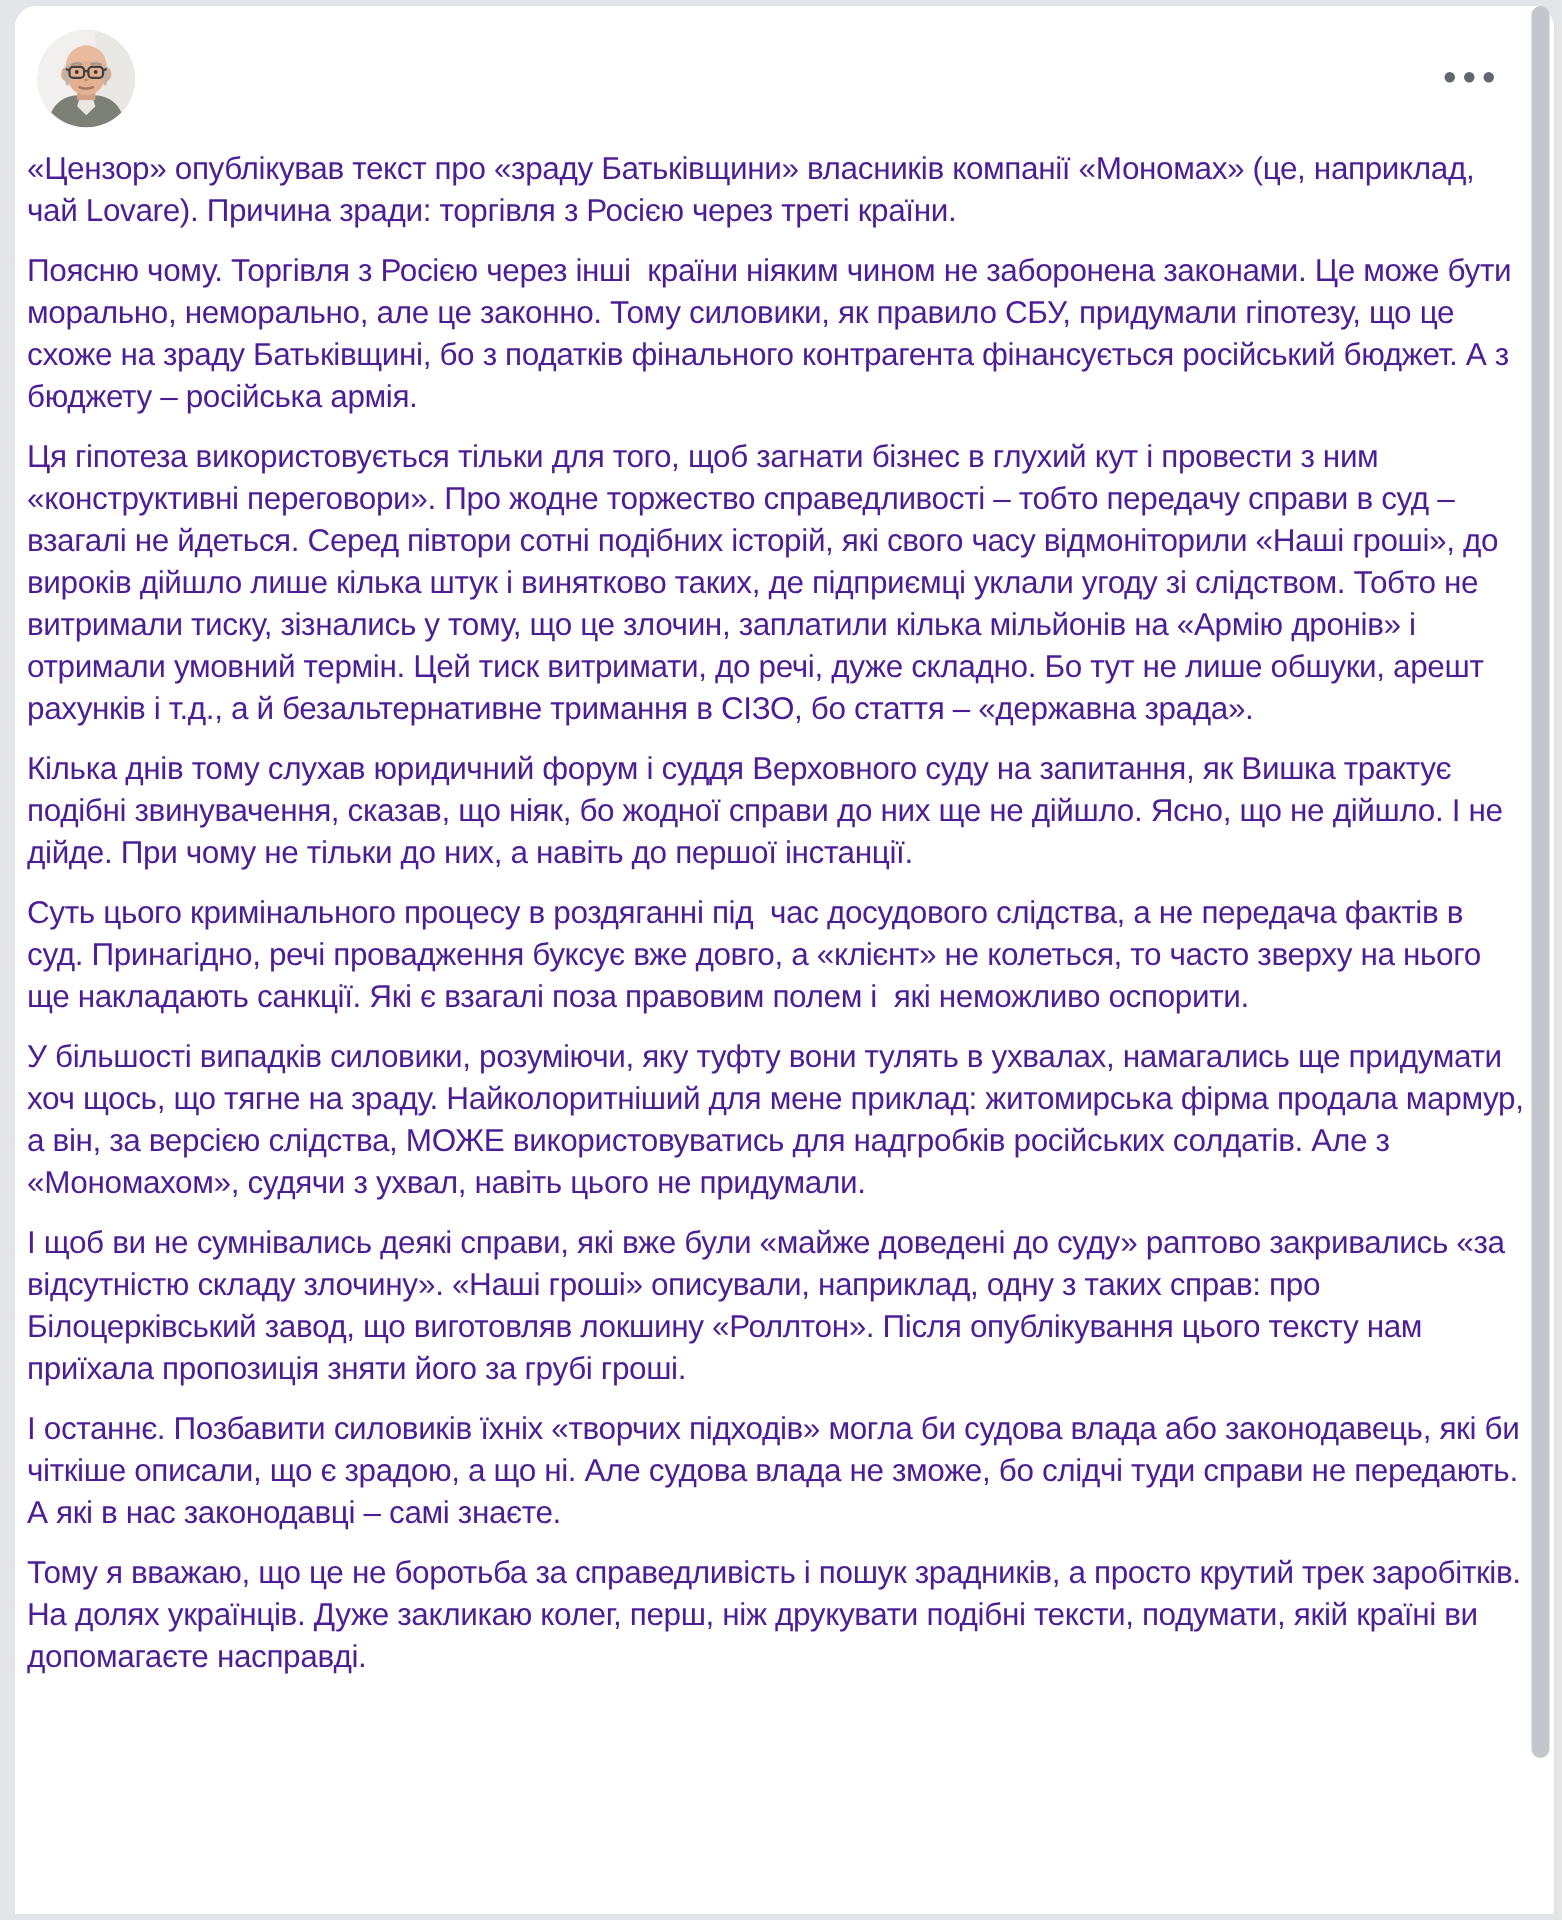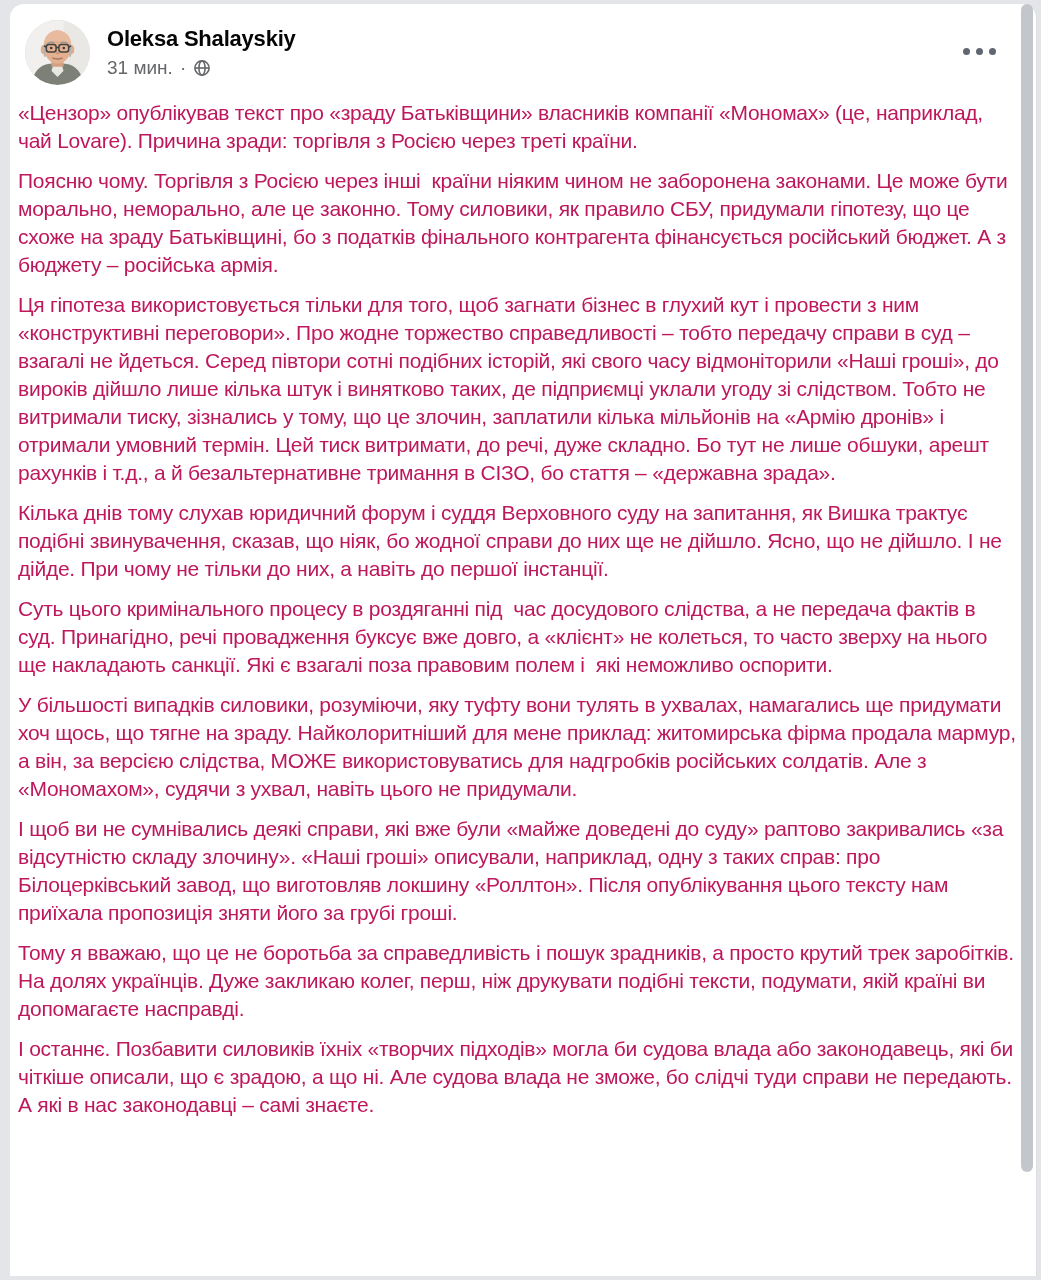--- a/index.html
+++ b/index.html
@@ -37,21 +37,21 @@
   .more-button {
     position:absolute; top:38px; right:34px;
     display:flex; gap:6px; padding:6px; cursor:pointer;
   }
   .more-button i {
     width:7px; height:7px; border-radius:50%; background:#606770; display:block;
   }
   .post-body { padding:8px 20px 0 8px; }
   .para {
     margin:0 0 12px 0;
-    font-size:21px; line-height:28px; color:#be185d;
+    font-size:21px; line-height:28px; color:#4c1d95;
     letter-spacing:-0.25px; white-space:pre-wrap;
   }
   .scrollbar-thumb {
     position:absolute; top:4px; left:1021px; width:12px; height:1168px;
     background:#c3c6cb; border-radius:7px;
   }
 </style>
 </head>
 <body>
 
@@ -90,54 +90,38 @@
               </g>
               <circle cx="25.8" cy="27.6" r="1.3" fill="#3c3a38"></circle>
               <circle cx="38.2" cy="27.6" r="1.3" fill="#3c3a38"></circle>
               <path d="M31 32.5 Q32 33.3 33 32.5" stroke="#c08f70" stroke-width="1.3" fill="none" stroke-linecap="round"></path>
               <path d="M27.5 37.5 Q32 39.5 36.5 37.5" stroke="#a5765b" stroke-width="1.5" fill="none" stroke-linecap="round"></path>
             </g>
           </svg>
         </span>
       </div>
 
-      <div class="header-info">
-        <div class="author-name">Oleksa Shalayskiy</div>
-        <div class="post-meta">
-          <span>31 мин.</span>
-          <span>·</span>
-          <span class="globe-icon">
-            <svg viewBox="0 0 18 18">
-              <g fill="none" stroke="#65676b" stroke-width="1.6">
-                <circle cx="9" cy="9" r="7.1"></circle>
-                <ellipse cx="9" cy="9" rx="3.1" ry="7.1"></ellipse>
-                <line x1="1.9" y1="9" x2="16.1" y2="9"></line>
-              </g>
-            </svg>
-          </span>
-        </div>
-      </div>
 
       <div class="more-button" title="">
         <span style="display:flex;gap:6px;">
           <i></i>
             <i></i>
             <i></i>
         </span>
       </div>
     </div>
 
     <div class="post-body">
         <p class="para">«Цензор» опублікував текст про «зраду Батьківщини» власників компанії «Мономах» (це, наприклад, чай Lovare). Причина зради: торгівля з Росією через треті країни.</p>
         <p class="para">Поясню чому. Торгівля з Росією через інші  країни ніяким чином не заборонена законами. Це може бути морально, неморально, але це законно. Тому силовики, як правило СБУ, придумали гіпотезу, що це схоже на зраду Батьківщині, бо з податків фінального контрагента фінансується російський бюджет. А з бюджету – російська армія.</p>
         <p class="para">Ця гіпотеза використовується тільки для того, щоб загнати бізнес в глухий кут і провести з ним «конструктивні переговори». Про жодне торжество справедливості – тобто передачу справи в суд – взагалі не йдеться. Серед півтори сотні подібних історій, які свого часу відмоніторили «Наші гроші», до вироків дійшло лише кілька штук і винятково таких, де підприємці уклали угоду зі слідством. Тобто не витримали тиску, зізнались у тому, що це злочин, заплатили кілька мільйонів на «Армію дронів» і отримали умовний термін. Цей тиск витримати, до речі, дуже складно. Бо тут не лише обшуки, арешт рахунків і т.д., а й безальтернативне тримання в СІЗО, бо стаття – «державна зрада».</p>
         <p class="para">Кілька днів тому слухав юридичний форум і суддя Верховного суду на запитання, як Вишка трактує подібні звинувачення, сказав, що ніяк, бо жодної справи до них ще не дійшло. Ясно, що не дійшло. І не дійде. При чому не тільки до них, а навіть до першої інстанції.</p>
         <p class="para">Суть цього кримінального процесу в роздяганні під  час досудового слідства, а не передача фактів в суд. Принагідно, речі провадження буксує вже довго, а «клієнт» не колеться, то часто зверху на нього ще накладають санкції. Які є взагалі поза правовим полем і  які неможливо оспорити.</p>
         <p class="para">У більшості випадків силовики, розуміючи, яку туфту вони тулять в ухвалах, намагались ще придумати хоч щось, що тягне на зраду. Найколоритніший для мене приклад: житомирська фірма продала мармур, а він, за версією слідства, МОЖЕ використовуватись для надгробків російських солдатів. Але з «Мономахом», судячи з ухвал, навіть цього не придумали.</p>
         <p class="para">І щоб ви не сумнівались деякі справи, які вже були «майже доведені до суду» раптово закривались «за відсутністю складу злочину». «Наші гроші» описували, наприклад, одну з таких справ: про Білоцерківський завод, що виготовляв локшину «Роллтон». Після опублікування цього тексту нам приїхала пропозиція зняти його за грубі гроші.</p>
+        <p class="para">І останнє. Позбавити силовиків їхніх «творчих підходів» могла би судова влада або законодавець, які би чіткіше описали, що є зрадою, а що ні. Але судова влада не зможе, бо слідчі туди справи не передають. А які в нас законодавці – самі знаєте.</p>
         <p class="para">Тому я вважаю, що це не боротьба за справедливість і пошук зрадників, а просто крутий трек заробітків. На долях українців. Дуже закликаю колег, перш, ніж друкувати подібні тексти, подумати, якій країні ви допомагаєте насправді.</p>
-        <p class="para">І останнє. Позбавити силовиків їхніх «творчих підходів» могла би судова влада або законодавець, які би чіткіше описали, що є зрадою, а що ні. Але судова влада не зможе, бо слідчі туди справи не передають. А які в нас законодавці – самі знаєте.</p>
       </div>
 
   </div>
 
   <div class="scrollbar-thumb"></div>
 </div>
 
 </body></html>

